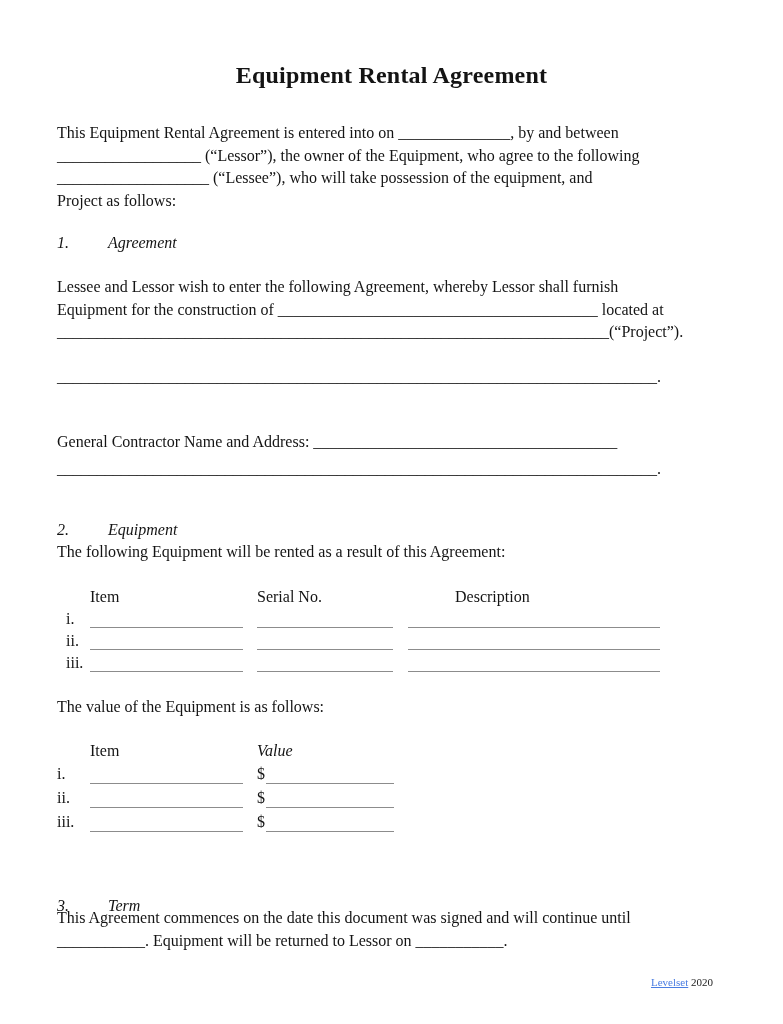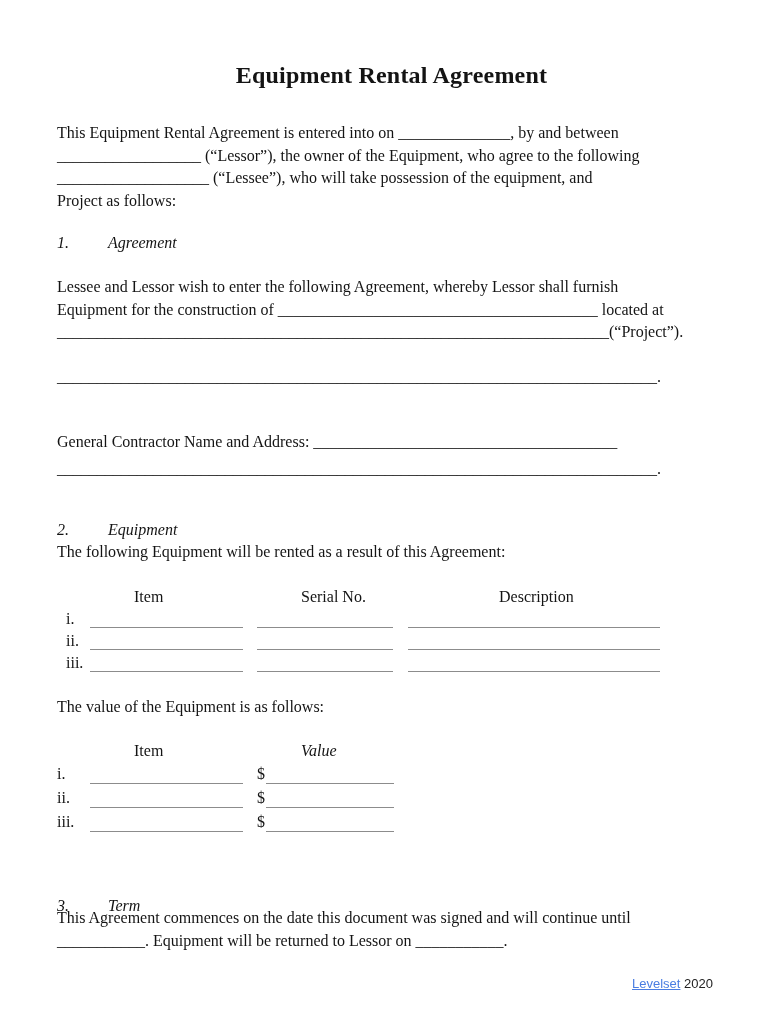--- a/index.html
+++ b/index.html
@@ -21,21 +21,21 @@
     font-weight: bold;
     letter-spacing: 0.2px;
   }
   .block { position: absolute; left: 57px; right: 78px; }
   .line { line-height: 22.5px; white-space: nowrap; }
   .addr .line { line-height: 27px; }
   .sec { height: 22px; font-style: italic; position: relative; }
   .sec .sec-num  { position: absolute; left: 0; top: 0; line-height: 22.5px; }
   .sec .sec-name { position: absolute; left: 51px; top: 0; line-height: 22.5px; }
   .t-header { position: relative; height: 22px; }
-  .t-header span { position: absolute; top: 0; line-height: 22px; margin-left: 44px; }
+  .t-header span { position: absolute; top: 0; line-height: 22px; }
   .t-row { position: relative; height: 22px; }
   .t2 .t-row { height: 24px; }
   .t-row .row-label { position: absolute; left: 9px; top: 0; line-height: 22px; }
   .t2 .t-row .row-label { left: 0; line-height: 24px; }
   .t-row .currency { position: absolute; left: 200px; top: 0; line-height: 24px; }
   .blank {
     position: absolute;
     bottom: 2px;
     height: 0;
     border-bottom: 1px solid #8c8c8c;
@@ -45,22 +45,22 @@
   .col-desc-h  { left: 398px; }
   .col-val-h   { left: 200px; font-style: italic; }
   .blank-item  { left: 33px;  width: 153px; }
   .blank-ser   { left: 200px; width: 136px; }
   .blank-desc  { left: 351px; width: 252px; }
   .blank-val   { left: 209px; width: 128px; }
   .footer {
     position: absolute;
     top: 976px;
     right: 70px;
-    font-family: Liberation Sans, sans-serif;
-    font-size: 13px;
+    font-family: Liberation Serif, serif;
+    font-size: 11px;
     color: #222222;
     white-space: nowrap;
   }
   .footer a { text-decoration: underline; cursor: pointer; }
 </style>
 </head>
 <body>
 
 <div class="page">
 

